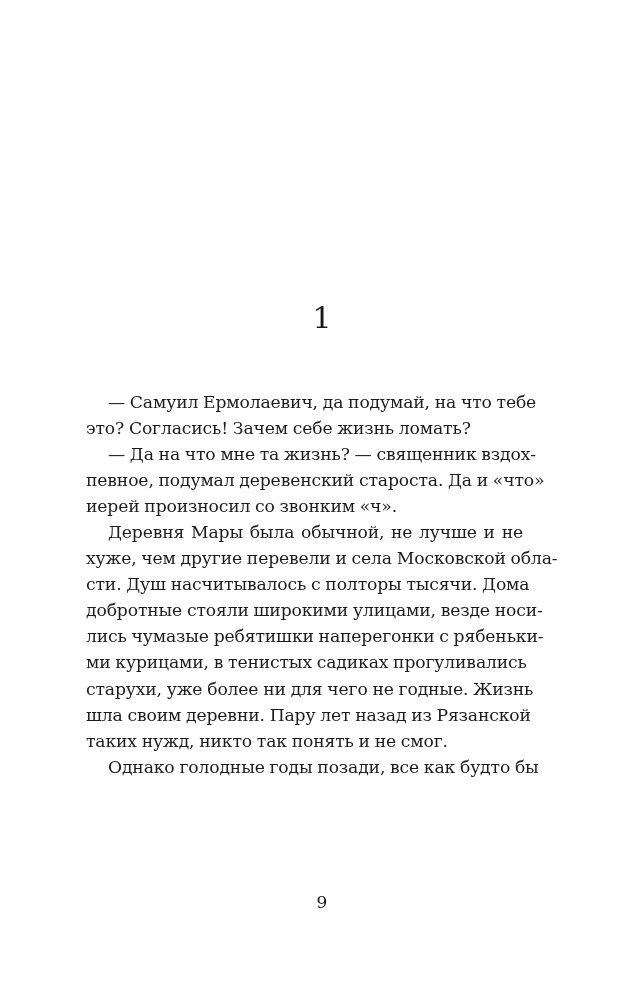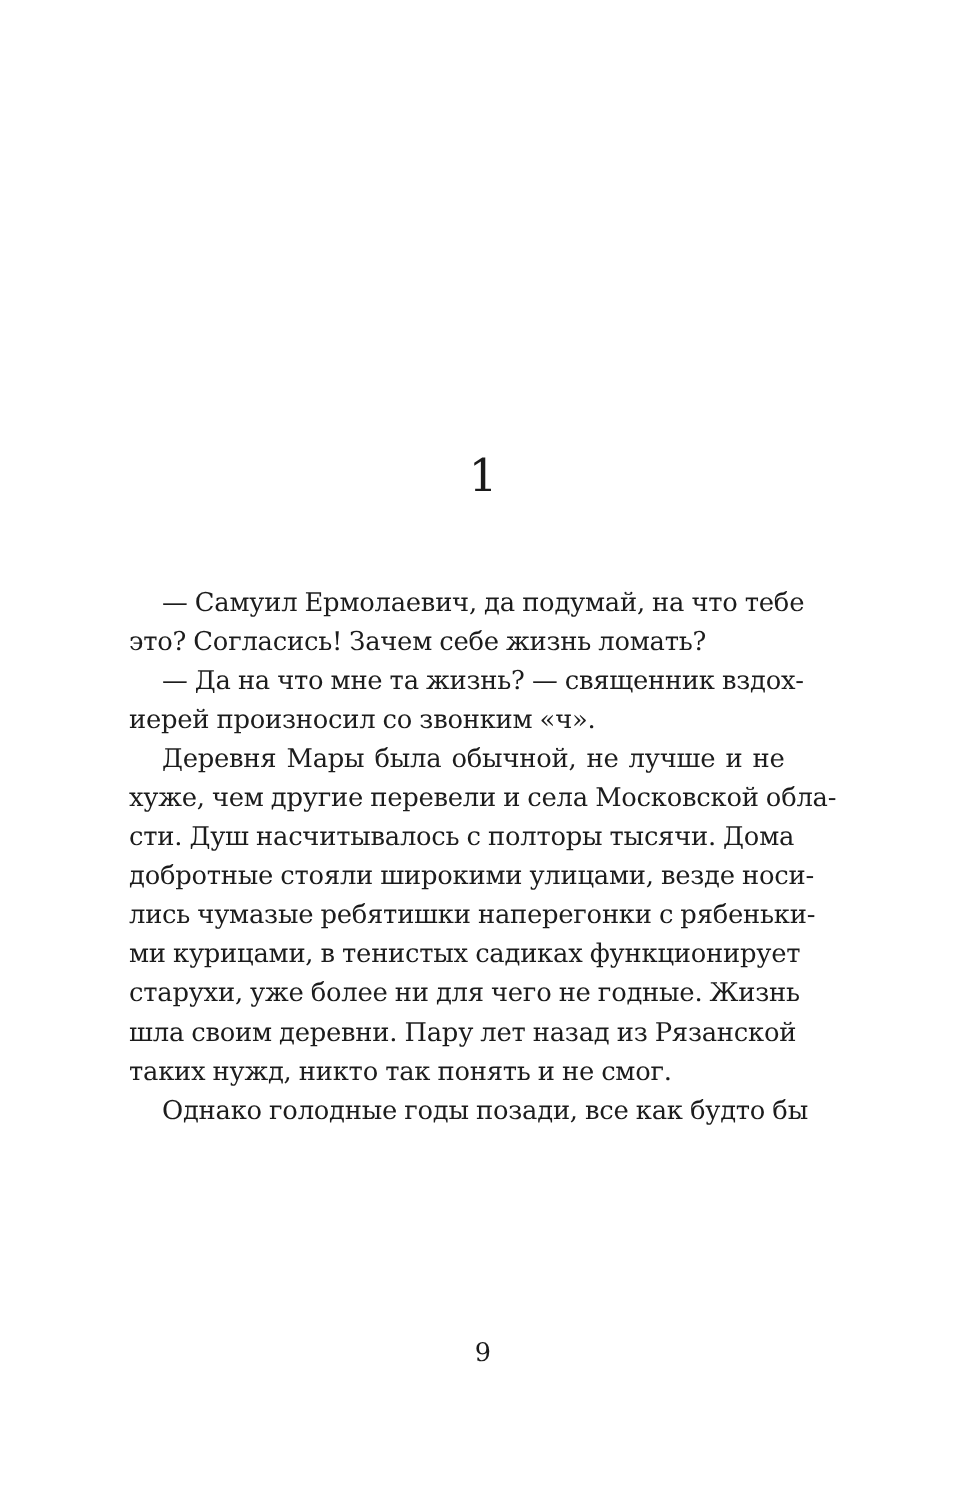--- a/index.html
+++ b/index.html
@@ -77,30 +77,31 @@
 
   <div class="body-text">
 
     <div>
       <span class="line indent">— Самуил Ермолаевич, да подумай, на что тебе</span>
       <span class="line last">это? Согласись! Зачем себе жизнь ломать?</span>
     </div>
 
     <div>
       <span class="line indent">— Да на что мне та жизнь? — священник вздох-</span>
+      <span class="line">певное, подумал деревенский староста. Да и «что»</span>
       <span class="line last">иерей произносил со звонким «ч».</span>
     </div>
 
     <div>
       <span class="line indent">Деревня Мары была обычной, не лучше и не</span>
       <span class="line">хуже, чем другие перевели и села Московской обла-</span>
       <span class="line">сти. Душ насчитывалось с полторы тысячи. Дома</span>
       <span class="line">добротные стояли широкими улицами, везде носи-</span>
       <span class="line">лись чумазые ребятишки наперегонки с рябеньки-</span>
-      <span class="line">ми курицами, в тенистых садиках функционирует</span>
+      <span class="line">ми курицами, в тенистых садиках прогуливались</span>
       <span class="line">старухи, уже более ни для чего не годные. Жизнь</span>
       <span class="line">шла своим деревни. Пару лет назад из Рязанской</span>
       <span class="line last">таких нужд, никто так понять и не смог.</span>
     </div>
 
     <div>
       <span class="line indent">Однако голодные годы позади, все как будто бы</span>
     </div>
 
   </div>

